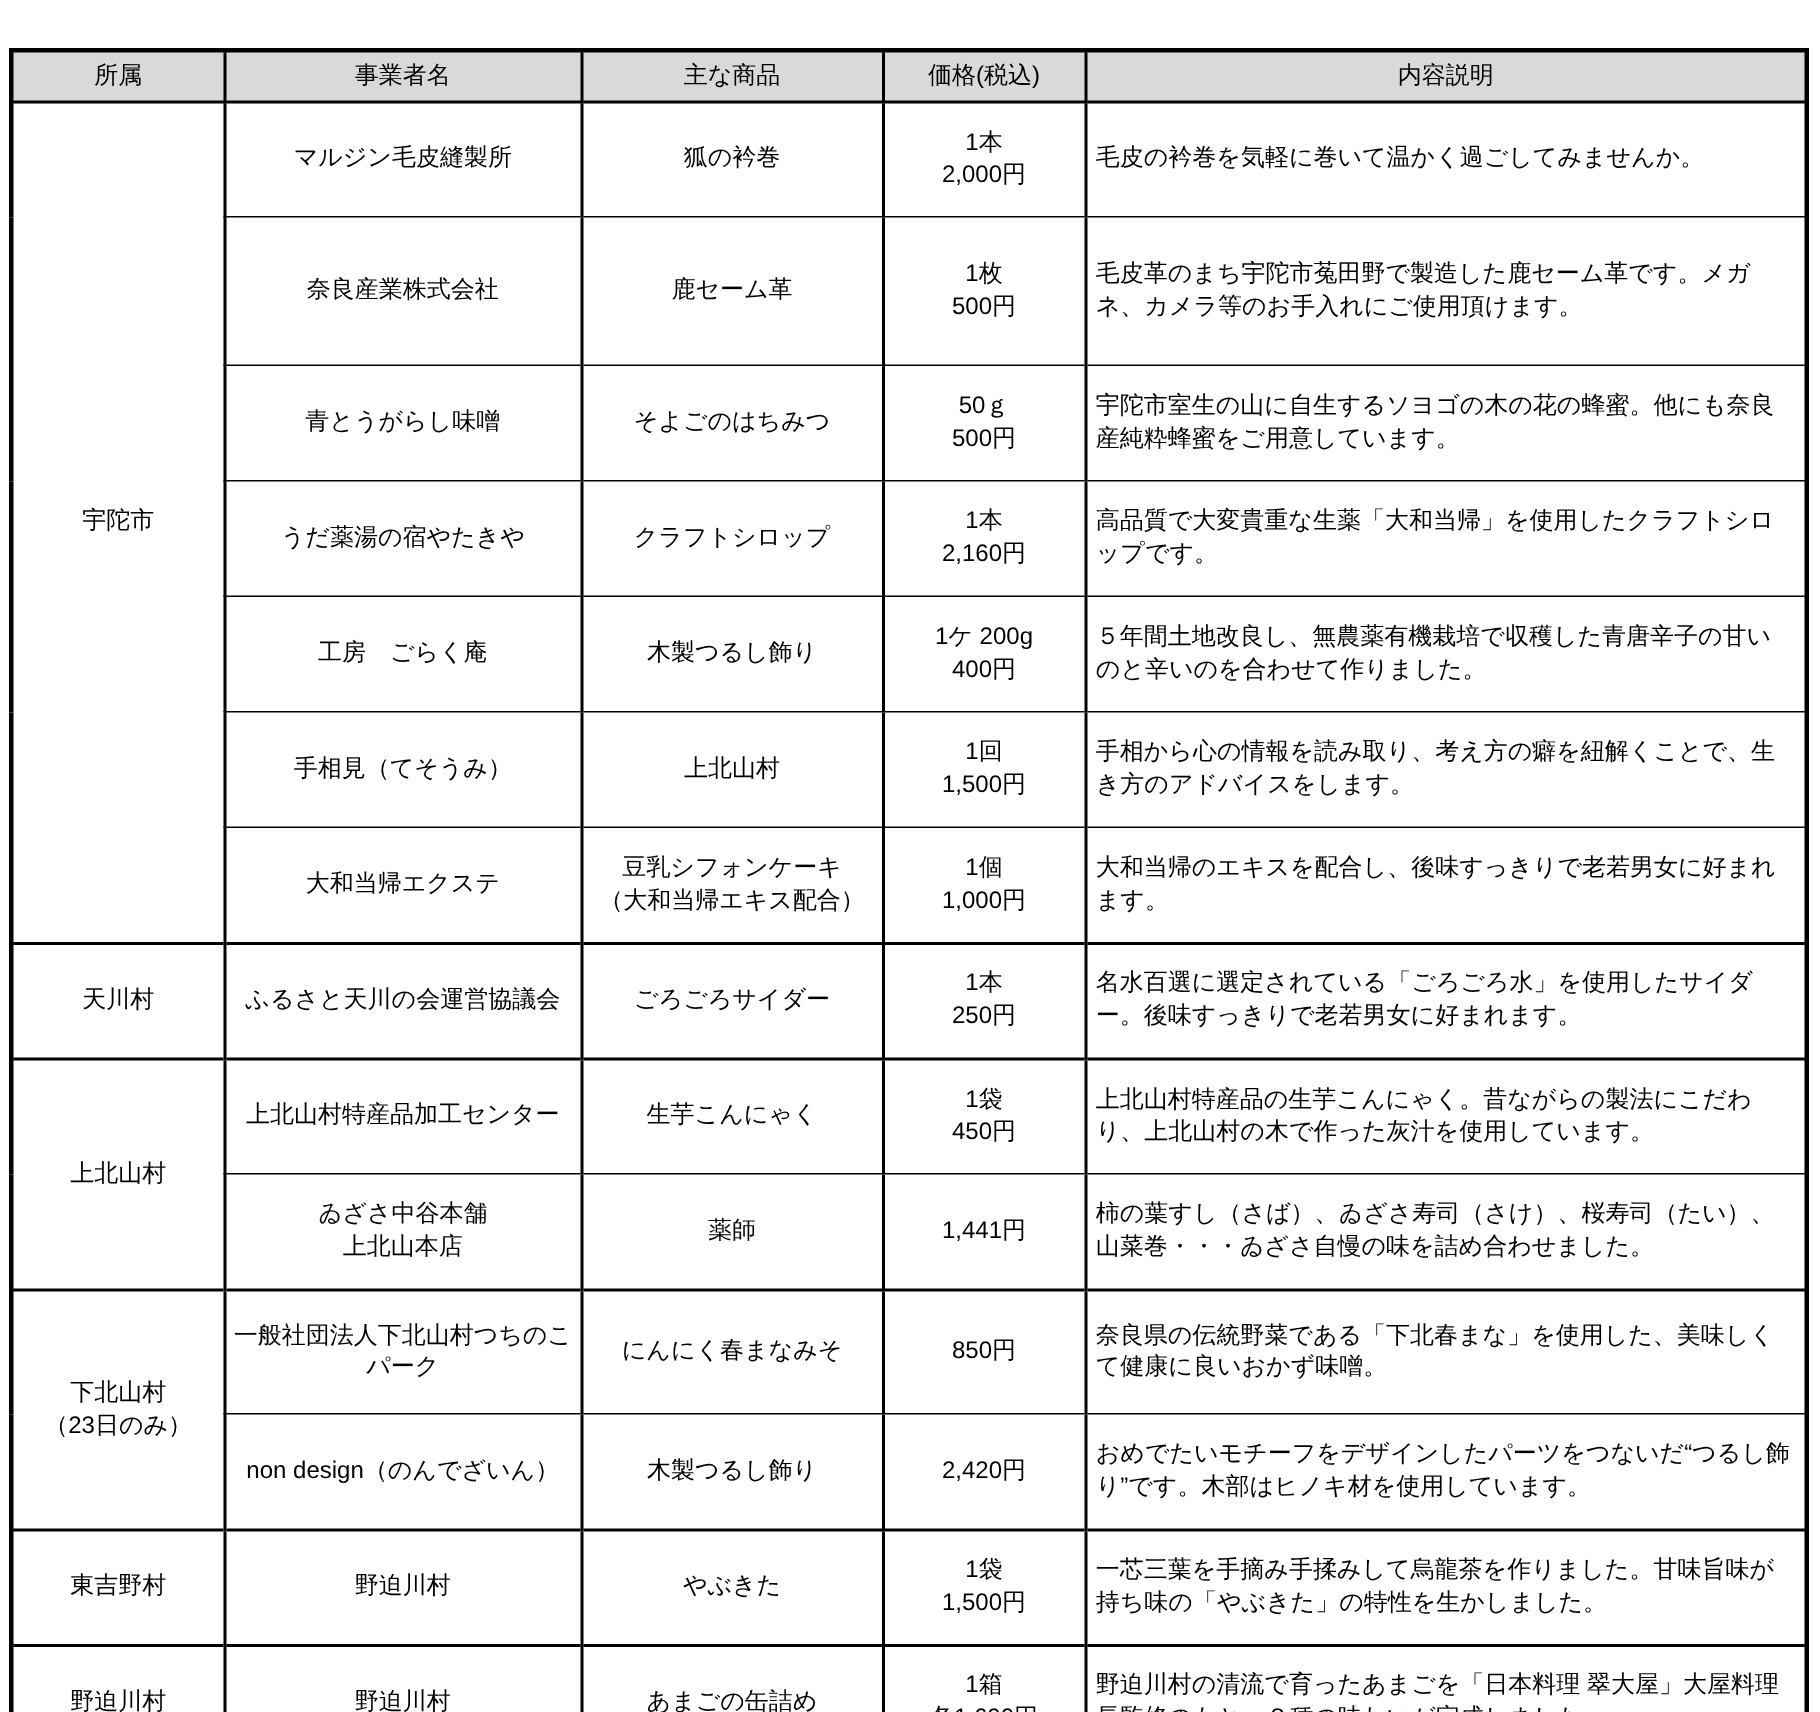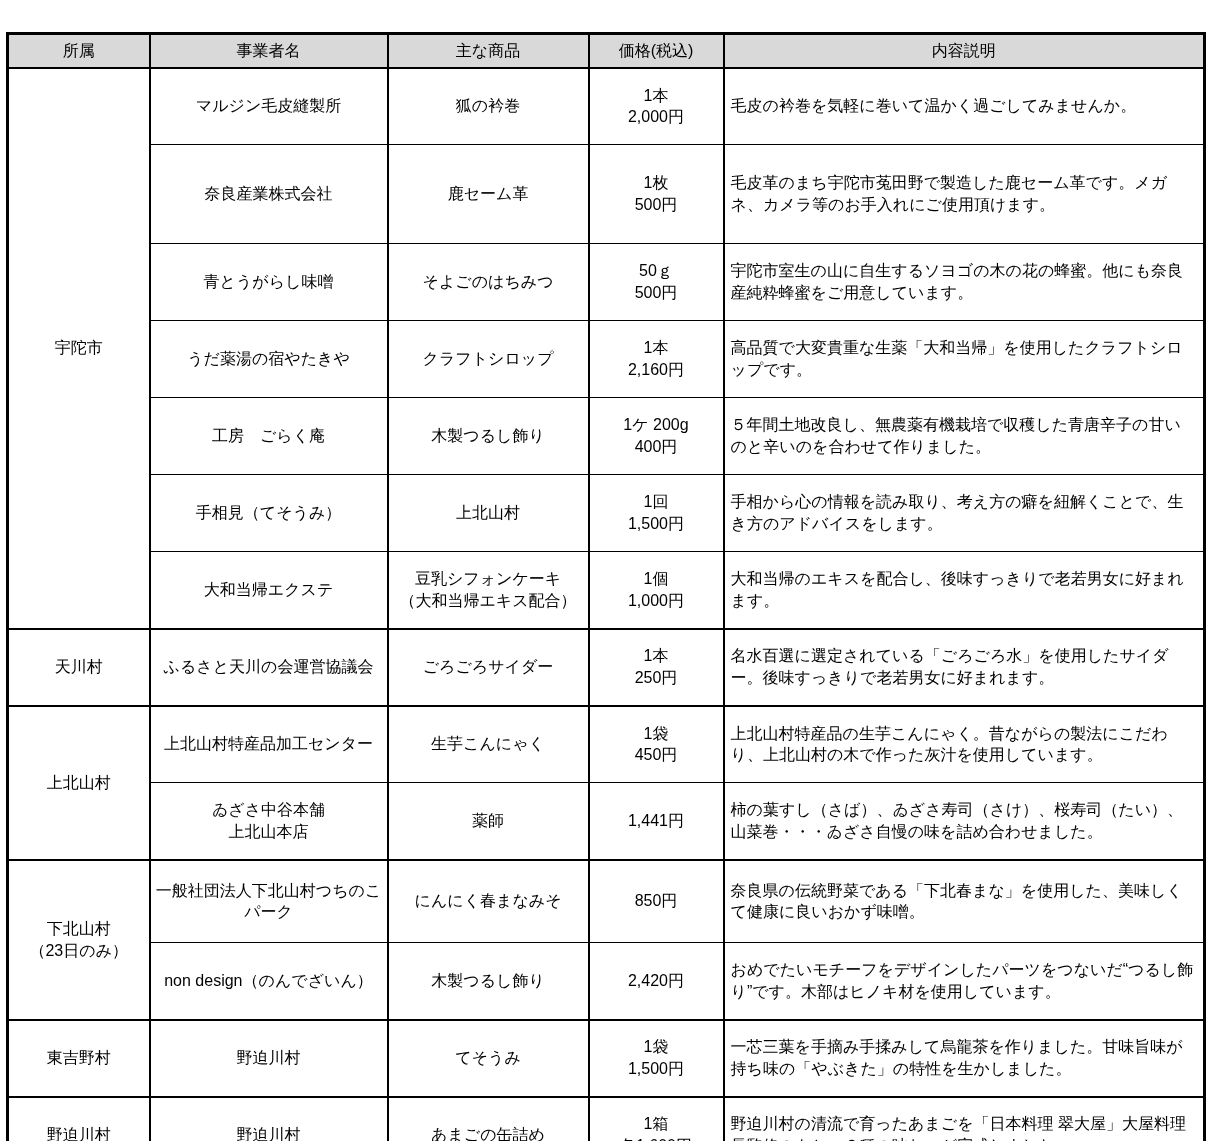--- a/index.html
+++ b/index.html
@@ -170,21 +170,21 @@
       <tr class="row">
         <td>non design（のんでざいん）</td>
         <td>木製つるし飾り</td>
         <td>2,420円</td>
         <td class="desc">おめでたいモチーフをデザインしたパーツをつないだ“つるし飾り”です。木部はヒノキ材を使用しています。</td>
       </tr>
 
       <tr class="row group-start">
         <td>東吉野村</td>
         <td>野迫川村</td>
-        <td>てそうみ</td>
+        <td>やぶきた</td>
         <td>1袋
 1,500円</td>
         <td class="desc">一芯三葉を手摘み手揉みして烏龍茶を作りました。甘味旨味が持ち味の「やぶきた」の特性を生かしました。</td>
       </tr>
 
       <tr class="row group-start">
         <td>野迫川村</td>
         <td>野迫川村</td>
         <td>あまごの缶詰め</td>
         <td>1箱

